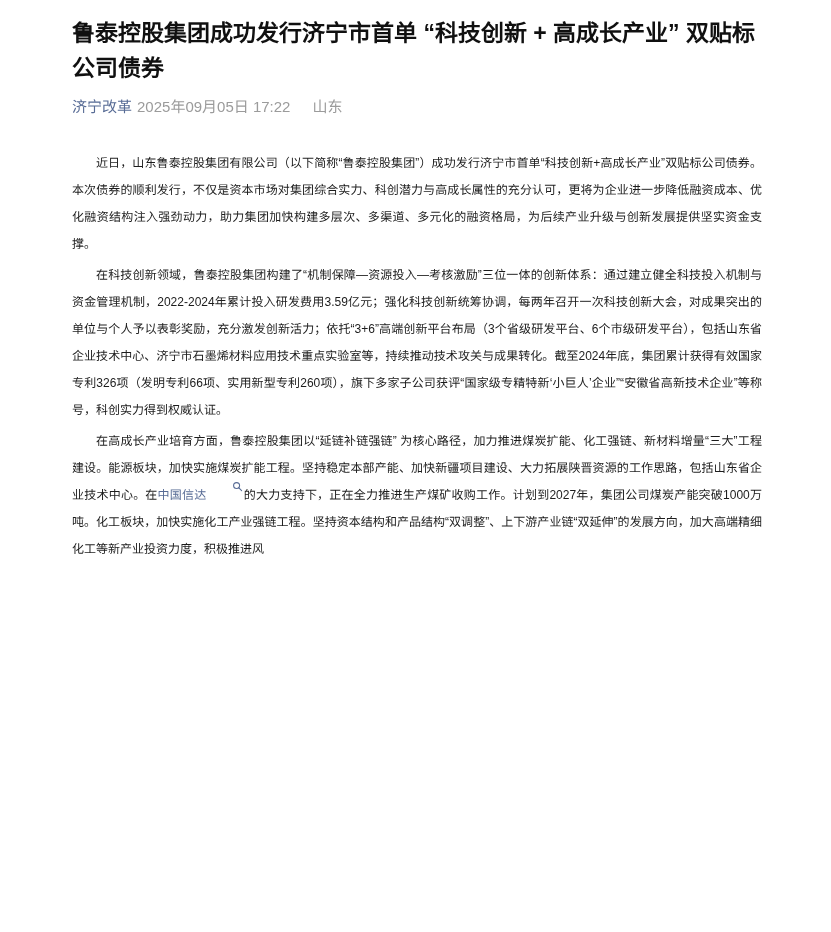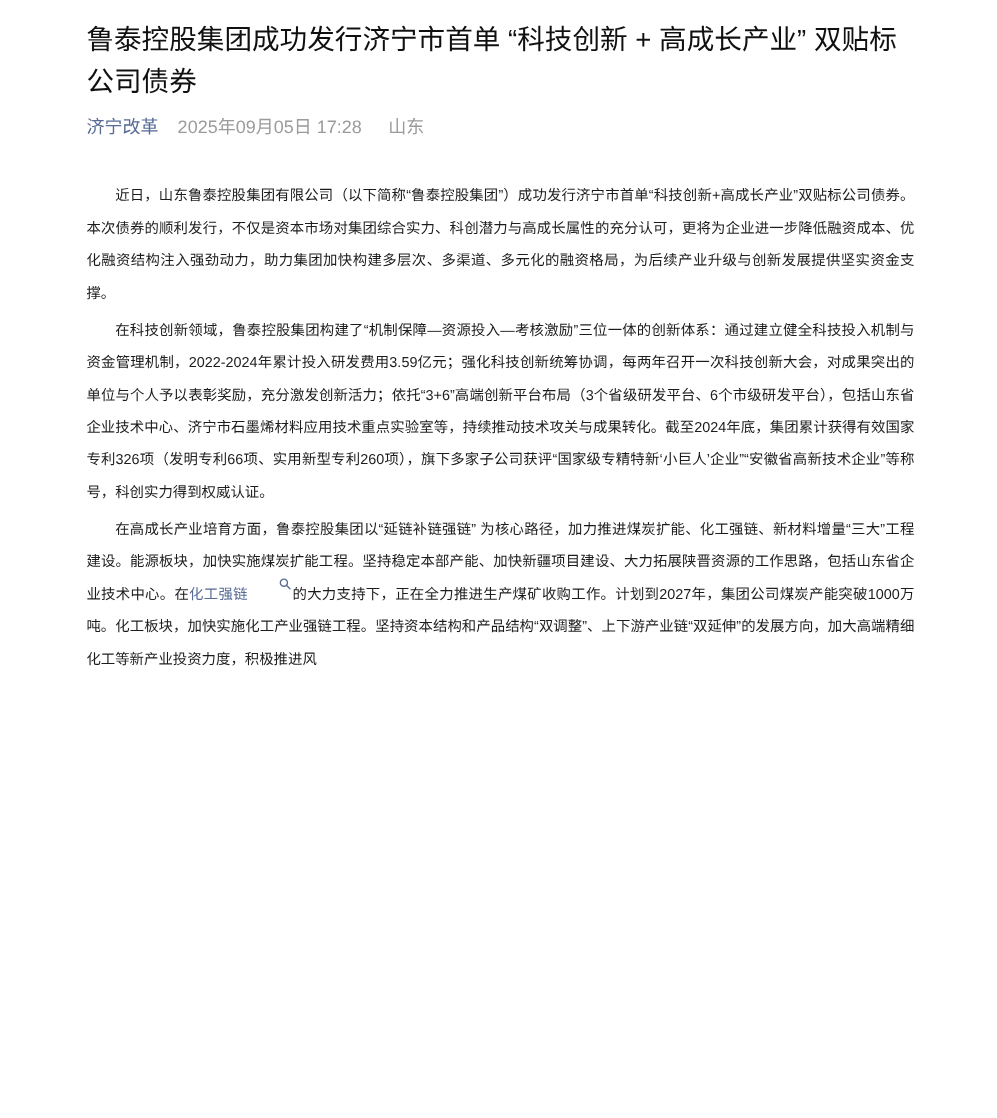--- a/index.html
+++ b/index.html
@@ -12,34 +12,34 @@
     width: 831px;
     height: 932px;
     overflow: hidden;
     position: relative;
   }
   .page {
     padding: 16px 69px 0 72px;
   }
   .title {
     font-size: 23px;
-    font-weight: 400;
+    font-weight: 700;
     color: #101010;
     line-height: 1.52;
     margin: 0 0 10px 0;
   }
   .meta {
     font-size: 15px;
     color: #9b9b9b;
     line-height: 21px;
     white-space: nowrap;
   }
   .meta .account {
     color: #576b95;
-    margin-right: 16px;
+    margin-right: 5px;
     cursor: pointer;
   }
   .meta .loc {
     margin-left: 22px;
   }
   .content {
     margin-top: 33px;
   }
   .content p {
     font-size: 12px;
@@ -68,30 +68,30 @@
   }
 </style>
 </head>
 <body>
 
 <div class="page">
 
   <h1 class="title">鲁泰控股集团成功发行济宁市首单 “科技创新 + 高成长产业” 双贴标公司债券</h1>
 
   <div class="meta">
-    <span class="account">济宁改革</span><span class="date">2025年09月05日 17:28</span><span class="loc">山东</span>
+    <span class="account">济宁改革</span><span class="date">2025年09月05日 17:22</span><span class="loc">山东</span>
   </div>
 
   <div class="content">
 
     <p>近日，山东鲁泰控股集团有限公司（以下简称“鲁泰控股集团”）成功发行济宁市首单“科技创新+高成长产业”双贴标公司债券。本次债券的顺利发行，不仅是资本市场对集团综合实力、科创潜力与高成长属性的充分认可，更将为企业进一步降低融资成本、优化融资结构注入强劲动力，助力集团加快构建多层次、多渠道、多元化的融资格局，为后续产业升级与创新发展提供坚实资金支撑。</p>
 
 
 
     <p>在科技创新领域，鲁泰控股集团构建了“机制保障—资源投入—考核激励”三位一体的创新体系：通过建立健全科技投入机制与资金管理机制，2022-2024年累计投入研发费用3.59亿元；强化科技创新统筹协调，每两年召开一次科技创新大会，对成果突出的单位与个人予以表彰奖励，充分激发创新活力；依托“3+6”高端创新平台布局（3个省级研发平台、6个市级研发平台），包括山东省企业技术中心、济宁市石墨烯材料应用技术重点实验室等，持续推动技术攻关与成果转化。截至2024年底，集团累计获得有效国家专利326项（发明专利66项、实用新型专利260项），旗下多家子公司获评“国家级专精特新‘小巨人’企业”“安徽省高新技术企业”等称号，科创实力得到权威认证。</p>
 
-    <p><span>在高成长产业培育方面，鲁泰控股集团以“延链补链强链” 为核心路径，加力推进煤炭扩能、化工强链、新材料增量“三大”工程建设。能源板块，加快实施煤炭扩能工程。坚持稳定本部产能、加快新疆项目建设、大力拓展陕晋资源的工作思路，包括山东省企业技术中心。在</span><a class="entity-link"><span>化工强链</span><span class="search-sup"><svg viewBox="0 0 24 24" aria-hidden="true">
+    <p><span>在高成长产业培育方面，鲁泰控股集团以“延链补链强链” 为核心路径，加力推进煤炭扩能、化工强链、新材料增量“三大”工程建设。能源板块，加快实施煤炭扩能工程。坚持稳定本部产能、加快新疆项目建设、大力拓展陕晋资源的工作思路，包括山东省企业技术中心。在</span><a class="entity-link"><span>中国信达</span><span class="search-sup"><svg viewBox="0 0 24 24" aria-hidden="true">
              <circle cx="10" cy="10" r="6.5" fill="none" stroke="#576b95" stroke-width="2.4"></circle>
              <line x1="15" y1="15" x2="21" y2="21" stroke="#576b95" stroke-width="2.4" stroke-linecap="round"></line>
            </svg></span></a><span>的大力支持下，正在全力推进生产煤矿收购工作。计划到2027年，集团公司煤炭产能突破1000万吨。化工板块，加快实施化工产业强链工程。坚持资本结构和产品结构“双调整”、上下游产业链“双延伸”的发展方向，加大高端精细化工等新产业投资力度，积极推进风</span></p>
 
   </div>
 </div>
 
 </body></html>

